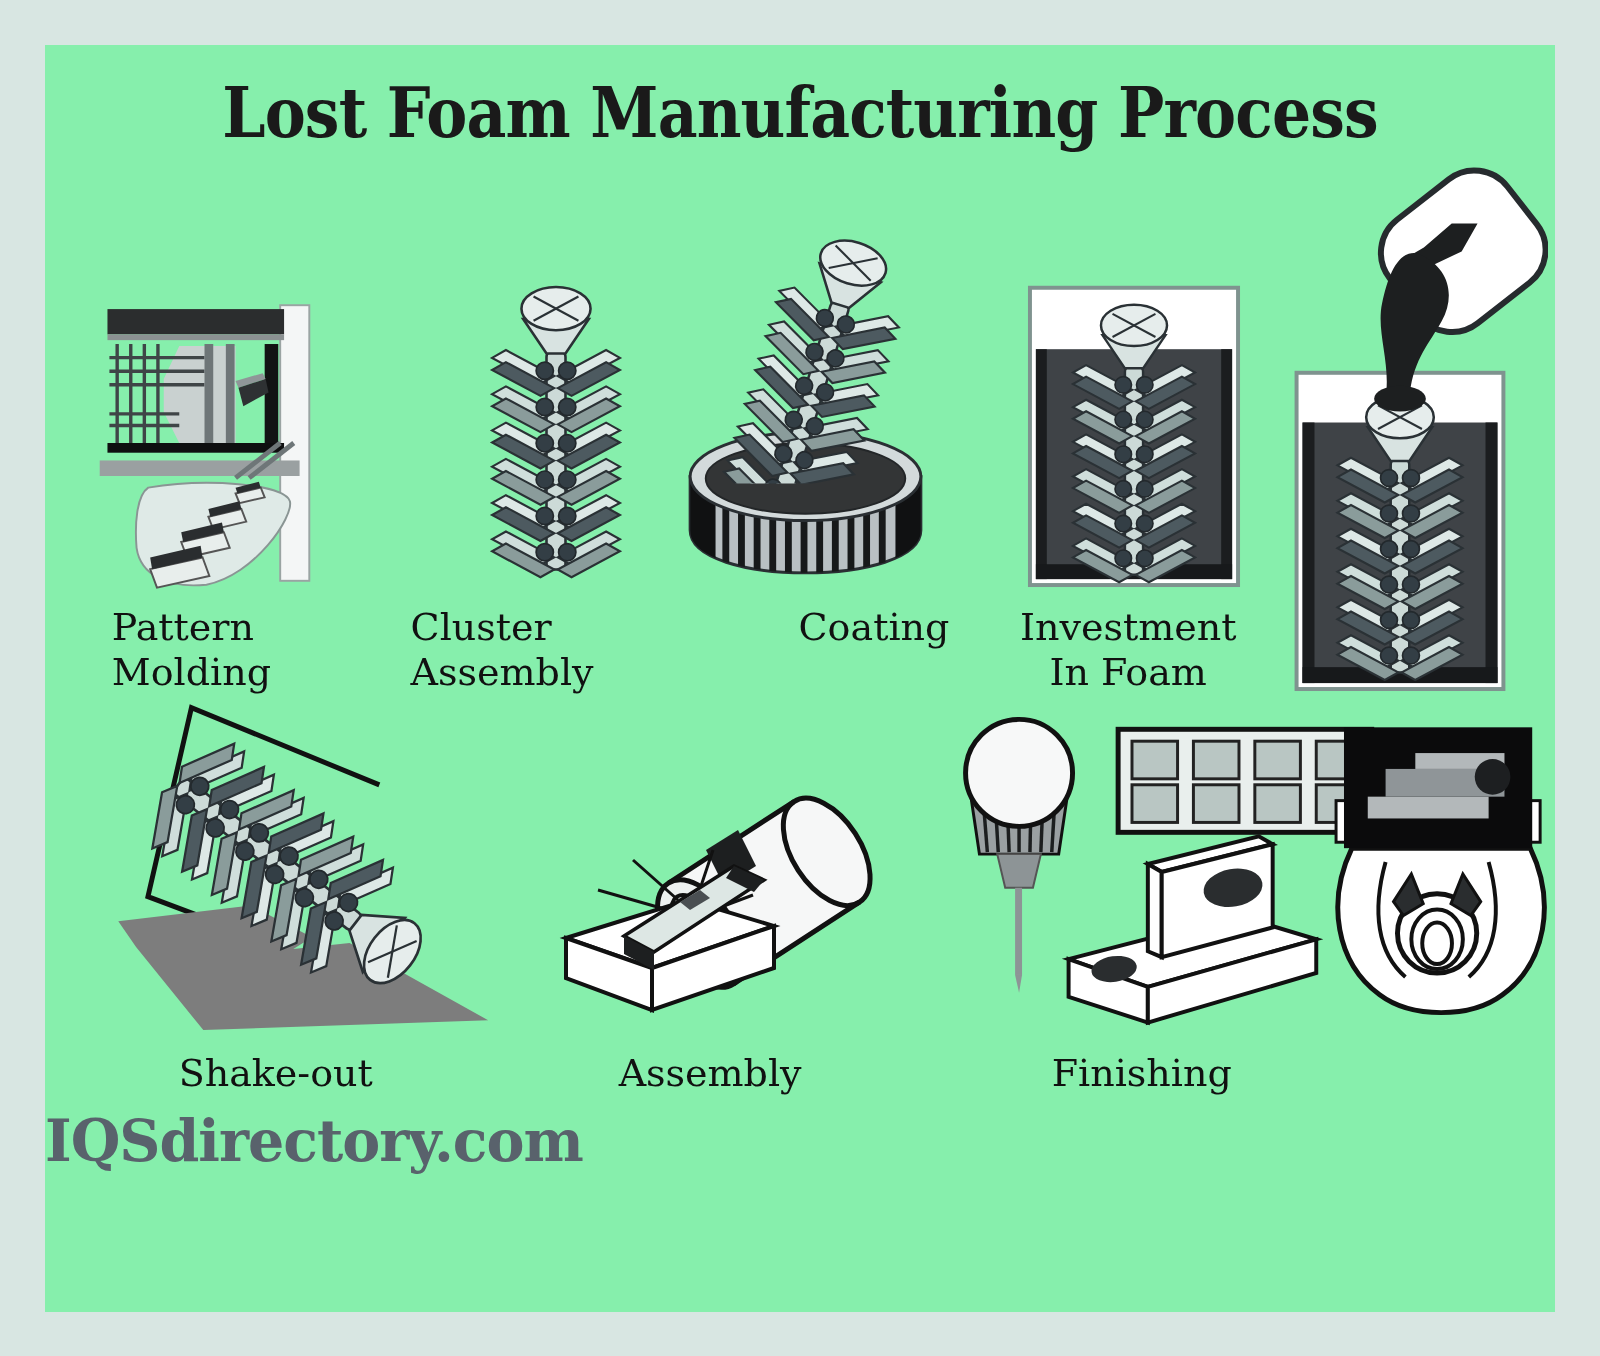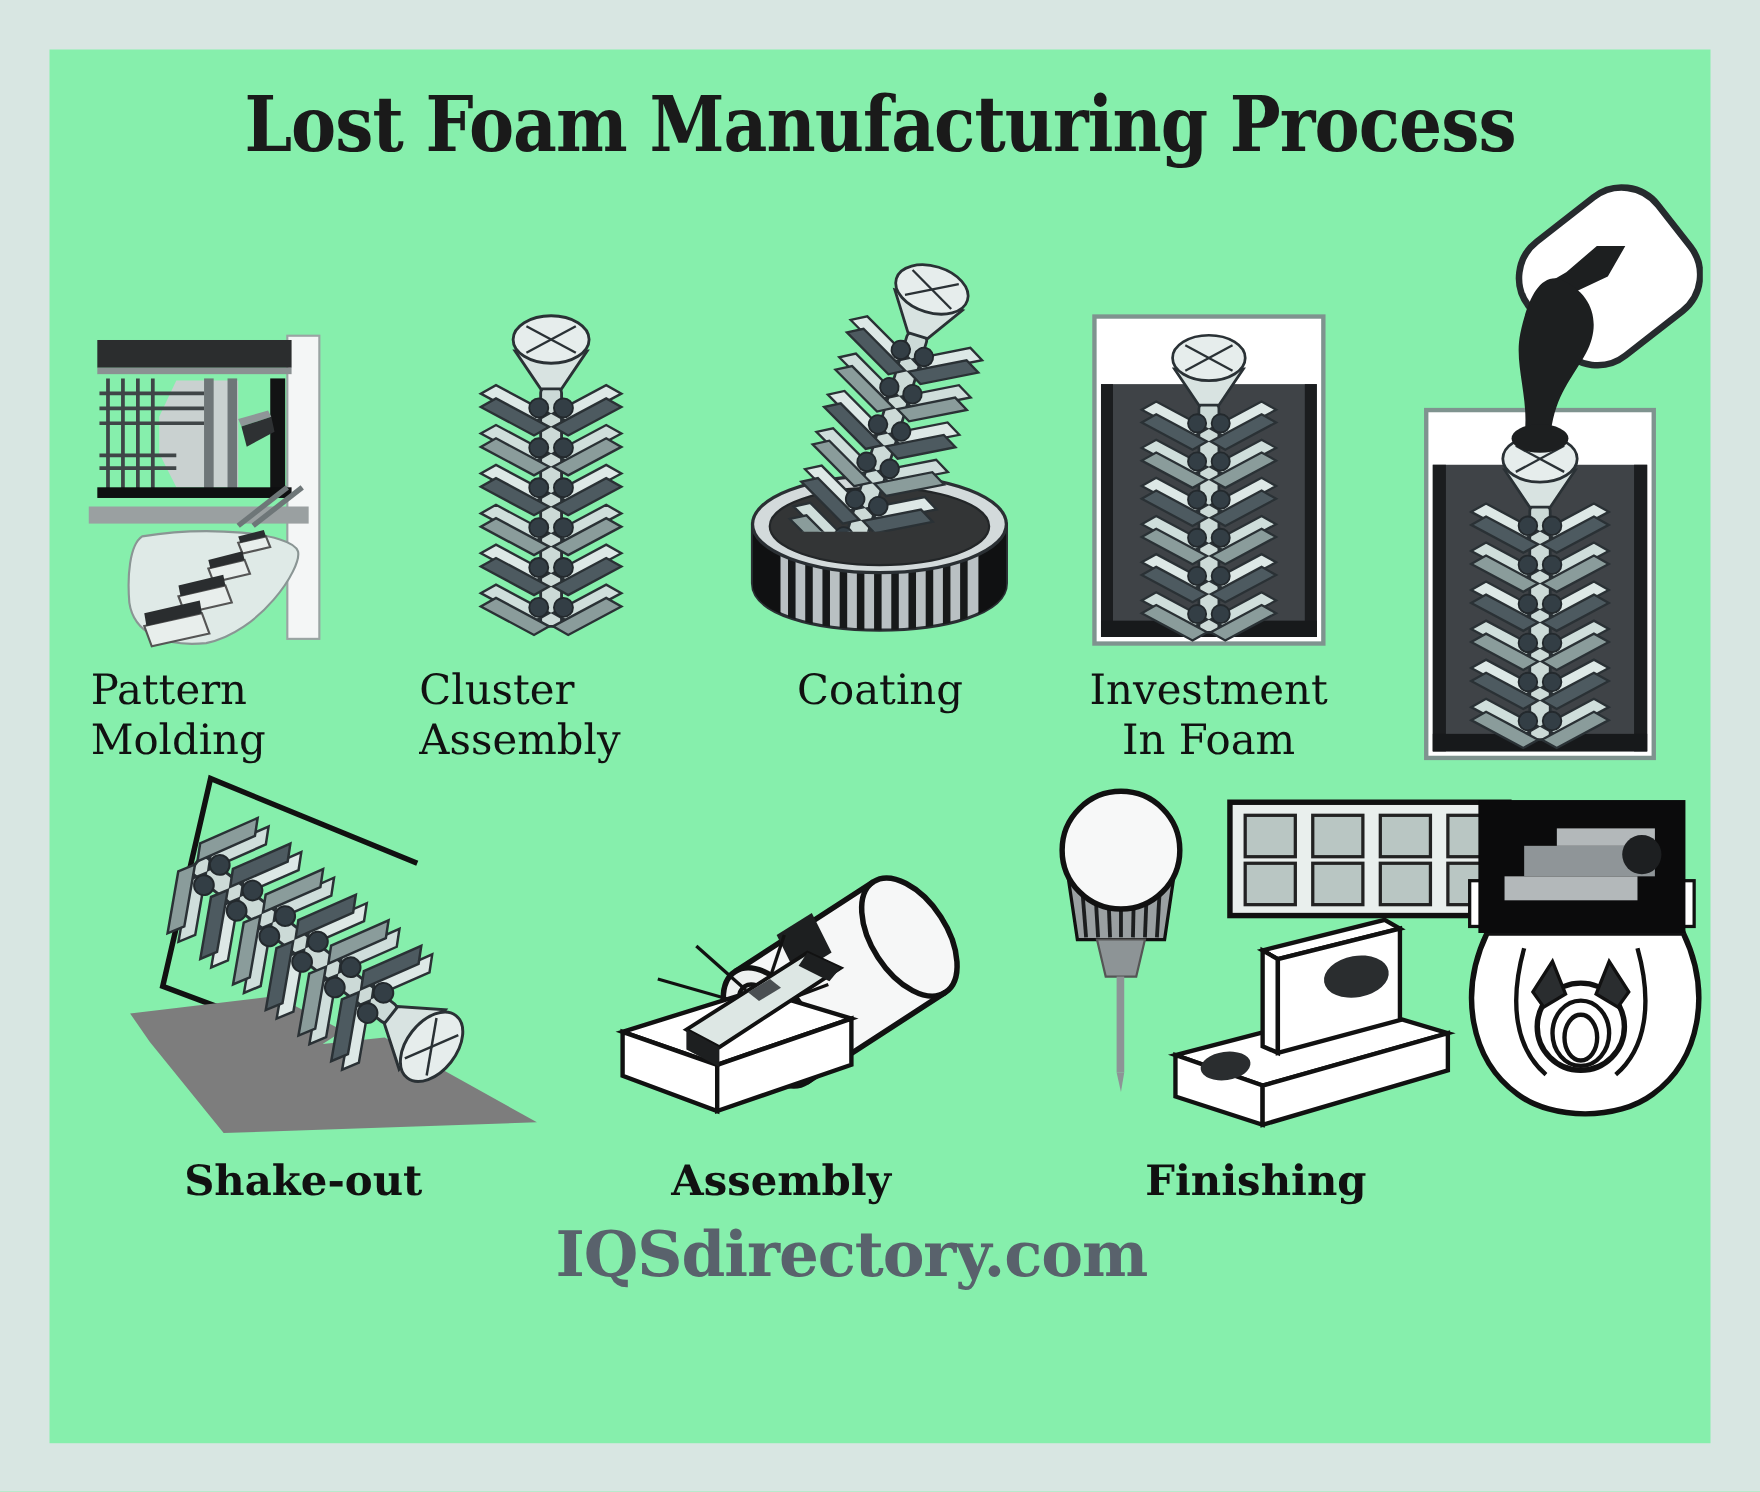--- a/index.html
+++ b/index.html
@@ -19,41 +19,41 @@
     font-size:70px;
     font-weight:bold;
     color:#1a1a1a;
     letter-spacing:-1px;
     transform:scaleX(0.88);
     transform-origin:center;
     white-space:nowrap;
   }
   .row{display:flex;align-items:flex-end;}
   .row1{margin-top:2px;padding:0 8px;}
-  .row1 .cell{flex:0 0 20%;display:flex;flex-direction:column;align-items:center;justify-content:flex-end;}
+  .row1 .cell{flex:0 0 20%;display:flex;flex-direction:column;align-items:flex-end;justify-content:flex-end;}
   .row2{margin-top:0;padding:0 6px;}
   .cell{display:flex;flex-direction:column;align-items:center;justify-content:flex-end;}
   .c-shake{flex:0 0 30%;}
   .c-finish{flex:0 0 28%;}
   .c-inspect{flex:0 0 42%;}
   .lbl{
     height:104px;
     padding-top:16px;
     font-size:38px;
     color:#111111;
     line-height:1.18;
     text-align:center;
     max-width:240px;
     box-sizing:border-box;
   }
   .lbl.ta-l{text-align:left;}
-  .row2 .lbl{height:72px;padding-top:20px;font-weight:bold;}
+  .row2 .lbl{height:72px;padding-top:20px;}
   .lbl-inspect{align-self:flex-start;width:70%;max-width:none;}
   .footer{
-    text-align:center;
+    text-align:left;
     padding-right:52px;
     margin-top:4px;
     font-size:57px;
     font-weight:bold;
     color:#59626c;
     letter-spacing:-1px;
   }
   svg{display:block;}
 </style>
 </head>

